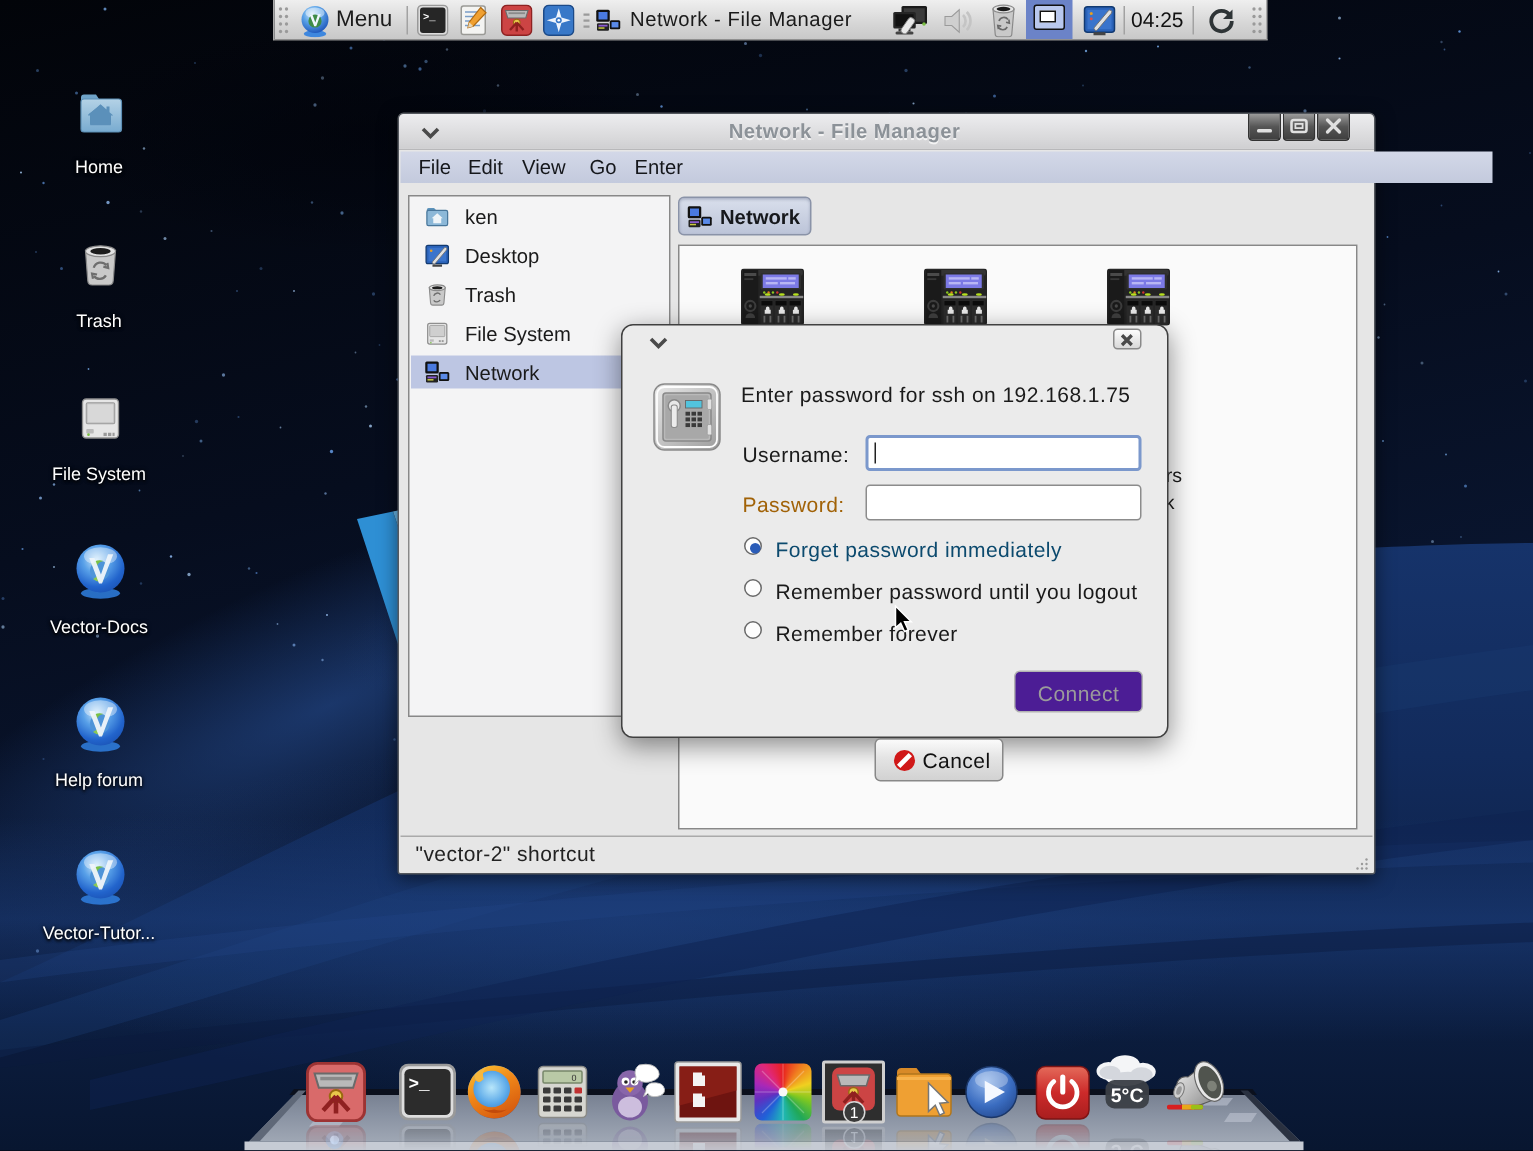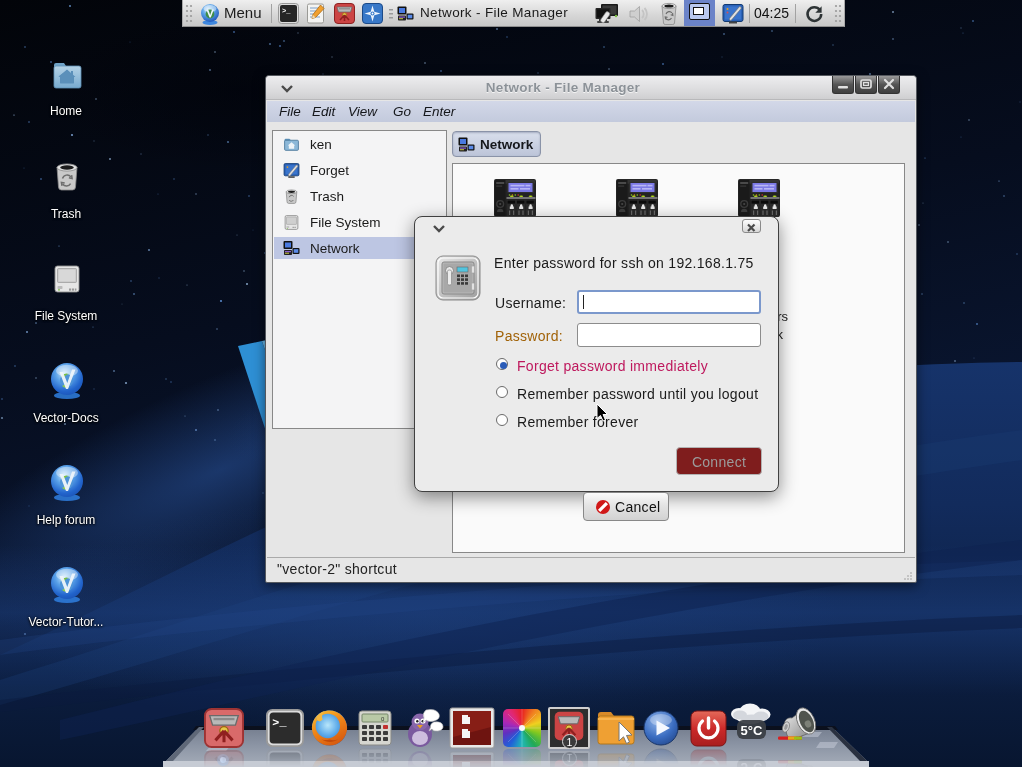--- a/index.html
+++ b/index.html
@@ -528,46 +528,46 @@
         <rect x="5" y="10" width="10" height="2.4" rx="1" fill="#e0e0e0"></rect>
       </svg></div>
   <div class="abs" style="left:589px;top:0;width:22px;height:18px;background:linear-gradient(#9a9a9a,#555 50%,#3f3f3f);border:1px solid #333;border-top:none;border-radius:0 0 3px 3px;"><svg width="20" height="16">
         <rect x="5" y="4" width="10" height="8" rx="1.5" fill="none" stroke="#e0e0e0" stroke-width="1.7"></rect>
         <rect x="7.6" y="6.6" width="4.8" height="2.8" fill="none" stroke="#e0e0e0" stroke-width="1.2"></rect>
       </svg></div>
   <div class="abs" style="left:612px;top:0;width:22px;height:18px;background:linear-gradient(#9a9a9a,#555 50%,#3f3f3f);border:1px solid #333;border-top:none;border-radius:0 0 3px 3px;"><svg width="20" height="16">
         <path d="M6,4 L14,12 M14,4 L6,12" stroke="#e0e0e0" stroke-width="2.2" stroke-linecap="round"></path>
       </svg></div>
 
-  <div class="abs" style="left:1px;top:25px;width:648px;height:21px;background:linear-gradient(#d3d8e8,#c3cadd);font-style:italic;">
+  <div class="abs" style="left:1px;top:25px;width:728px;height:21px;background:linear-gradient(#d3d8e8,#c3cadd);">
     <span class="mitem" style="left:12px;">File</span>
     <span class="mitem" style="left:45px;">Edit</span>
     <span class="mitem" style="left:81px;">View</span>
     <span class="mitem" style="left:126px;">Go</span>
     <span class="mitem" style="left:156px;">Enter</span>
   </div>
 
-  <div class="abs" style="left:6px;top:54px;width:175px;height:299px;background:#f4f4f5;border:1px solid #888;">
+  <div class="abs" style="left:6px;top:54px;width:175px;height:348px;background:#f4f4f5;border:1px solid #888;">
     <div class="srow" style="top:2px;">
         <svg class="sic" viewBox="0 0 16 16">
           <path d="M1.5,3.5 Q1.5,2.5 2.5,2.5 L6,2.5 L7.5,4 L1.5,6 Z" fill="#5d93bb"></path>
           <rect x="1.5" y="4" width="13" height="9.5" rx="1" fill="#8cb8d8" stroke="#49779b" stroke-width="0.8"></rect>
           <path d="M4.5,9 L8,5.8 L11.5,9 L10.5,9 L10.5,12 L5.5,12 L5.5,9 Z" fill="#eef4f8"></path>
         </svg>
         <span>ken</span>
       </div>
     <div class="srow" style="top:28px;">
         <svg class="sic" viewBox="0 0 16 16">
           <rect x="1" y="1.5" width="14" height="11.5" rx="1.2" fill="#2a62b8" stroke="#123a72" stroke-width="0.8"></rect>
           <rect x="2.5" y="3" width="11" height="8.5" fill="#3a74cc"></rect>
           <rect x="8.5" y="1.5" width="2" height="13" rx="1" transform="rotate(40 9.5 8)" fill="#e0e0e0" stroke="#707070" stroke-width="0.5"></rect>
           <circle cx="4.2" cy="4.8" r="0.8" fill="#e8a020"></circle>
           <rect x="5" y="13.5" width="6" height="1.4" fill="#444"></rect>
         </svg>
-        <span>Forget</span>
+        <span>Desktop</span>
       </div>
     <div class="srow" style="top:54px;">
         <svg class="sic" viewBox="0 0 16 16">
           <path d="M3,3.5 L13,3.5 L12.2,13 Q12.1,14.5 10.7,14.5 L5.3,14.5 Q3.9,14.5 3.8,13 Z" fill="#c9c9c9" stroke="#8a8a8a" stroke-width="0.7"></path>
           <ellipse cx="8" cy="3.6" rx="5" ry="1.8" fill="#e2e2e2" stroke="#8a8a8a" stroke-width="0.7"></ellipse>
           <ellipse cx="8" cy="3.6" rx="3.3" ry="1" fill="#1c1c1c"></ellipse>
           <g fill="none" stroke="#6e6e6e" stroke-width="0.9">
             <path d="M5.8,8.7 a2.4,2.4 0 0 1 4.2,-0.8"></path>
             <path d="M9.8,11.3 a2.4,2.4 0 0 1 -4,0.2"></path>
           </g>
@@ -741,33 +741,33 @@
     <rect x="36.5" y="28" width="3" height="7" rx="1" fill="#e2e2e2" stroke="#999" stroke-width="0.5"></rect>
   </svg>
   <div class="abs" style="left:79px;top:38px;font-size:14px;color:#1a1a1a;">Enter password for ssh on 192.168.1.75</div>
   <div class="abs" style="left:80px;top:78px;font-size:14px;color:#1a1a1a;">Username:</div>
   <div class="abs" style="left:162px;top:73px;width:184px;height:24px;background:#fff;border:2px solid #7b98cc;border-radius:3px;">
     <div style="position:absolute;left:4px;top:3px;width:1px;height:14px;background:#222;"></div>
   </div>
   <div class="abs" style="left:80px;top:111px;font-size:14px;color:#a16207;">Password:</div>
   <div class="abs" style="left:162px;top:106px;width:184px;height:24px;background:#fff;border:1px solid #8c8c8c;border-radius:3px;"></div>
   <div class="radio r-on" style="left:81px;top:141px;"></div>
-  <div class="abs" style="left:102px;top:141px;font-size:14px;color:#be185d;">Forget password immediately</div>
+  <div class="abs" style="left:102px;top:141px;font-size:14px;color:#0c4a6e;">Forget password immediately</div>
   <div class="radio" style="left:81px;top:169px;"></div>
   <div class="abs" style="left:102px;top:169px;font-size:14px;color:#1a1a1a;">Remember password until you logout</div>
   <div class="radio" style="left:81px;top:197px;"></div>
   <div class="abs" style="left:102px;top:197px;font-size:14px;color:#1a1a1a;">Remember forever</div>
   <div class="abs" style="left:168px;top:230px;width:86px;height:29px;background:linear-gradient(#fbfbfb,#e4e4e4 45%,#d2d2d2);border:1px solid #888;border-radius:4px;margin-top:45px;">
     <svg class="abs" width="16" height="16" style="left:11px;top:6px">
         <circle cx="8" cy="8" r="7" fill="#d01818"></circle>
         <rect x="2.5" y="6.4" width="11" height="3.2" fill="#fff" transform="rotate(-45 8 8)"></rect>
       </svg>
     <span style="position:absolute;left:31px;top:6px;font-size:14px;color:#111;">Cancel</span>
   </div>
-  <div class="abs" style="left:261px;top:230px;width:86px;height:28px;background:#7f1d1d;border:1px solid #b2b2b2;border-radius:4px;">
+  <div class="abs" style="left:261px;top:230px;width:86px;height:28px;background:#4c1d95;border:1px solid #b2b2b2;border-radius:4px;">
     <span style="position:absolute;left:0;top:6px;width:84px;text-align:center;font-size:14px;color:#9b9b9b;">Connect</span>
   </div>
 </div>
 <style>
   .radio{position:absolute;width:12px;height:12px;border-radius:50%;background:#fdfdfd;border:1px solid #6a6a6a;}
   .radio.r-on::after{content:"";position:absolute;left:2.5px;top:2.5px;width:7px;height:7px;border-radius:50%;background:#2a5cb8;}
 </style>
 
 <div class="abs" id="dock" style="left:0;top:690px;width:1022px;height:77px;">
   <svg class="abs" width="1022" height="77" style="left:0;top:0">

